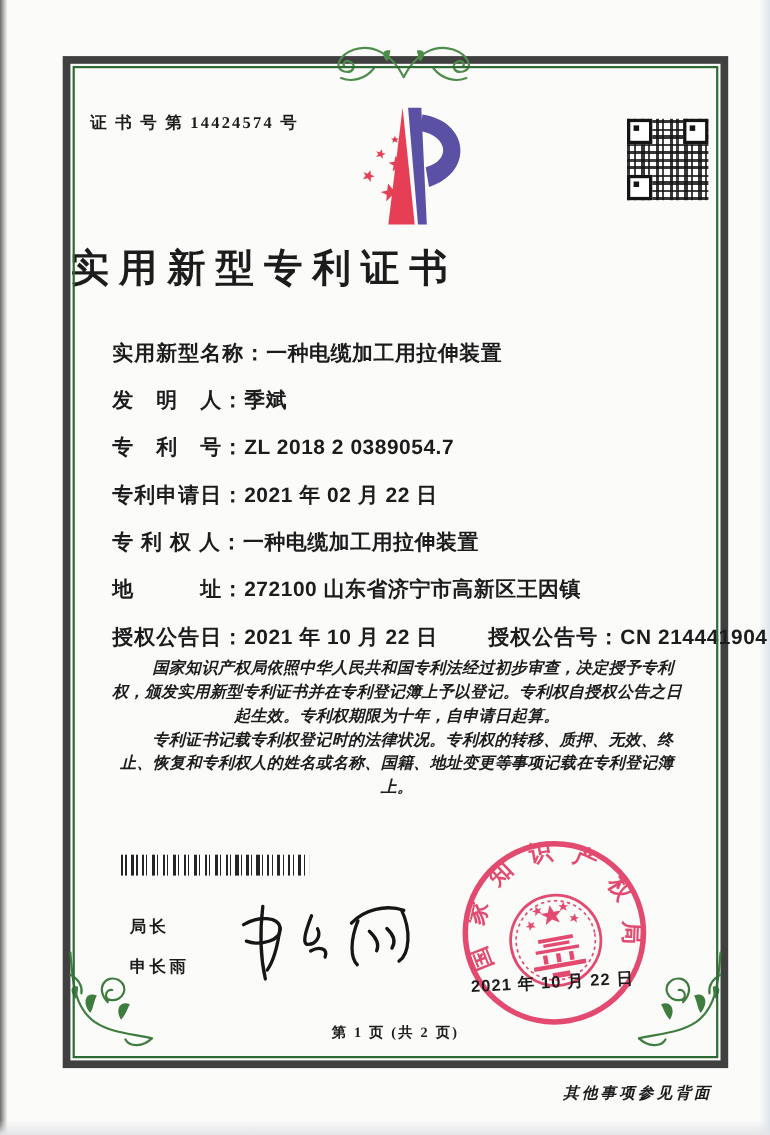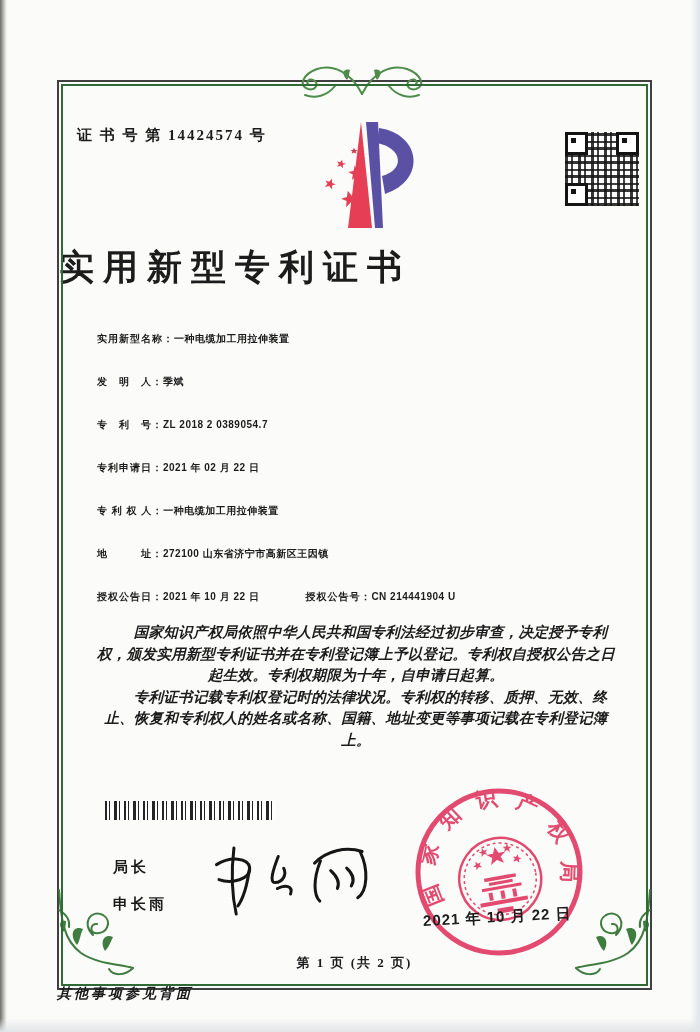--- a/index.html
+++ b/index.html
@@ -1,56 +1,56 @@
 <!DOCTYPE html>
 <html><head>
 <meta charset="utf-8">
 <style>
   html,body{margin:0;padding:0;}
   body{width:700px;height:1032px;background:#fbfbf9;font-family:"Liberation Serif",serif;color:#1c1c1c;position:relative;overflow:hidden;}
   .scan-edge-left{position:absolute;left:0;top:0;width:7px;height:1032px;background:linear-gradient(90deg,#6b6b68,#c9c9c4 60%,rgba(255,255,255,0));}
   .scan-edge-right{position:absolute;right:0;top:0;width:10px;height:1032px;background:linear-gradient(270deg,#dde5ec,rgba(255,255,255,0));}
   .scan-edge-bottom{position:absolute;left:0;bottom:0;width:700px;height:14px;background:linear-gradient(0deg,#e2e5e7,rgba(255,255,255,0));}
 
-  .cert{position:absolute;left:57px;top:80px;width:591px;height:906px;border:2px solid #404040;background:transparent;}
+  .cert{position:absolute;left:57px;top:51px;width:591px;height:906px;border:7px solid #404040;background:transparent;}
   .cert::after{content:"";position:absolute;inset:2px;border:2px solid #2e6b35;pointer-events:none;}
 
   .cert-no{position:absolute;left:18px;top:44px;font-size:15px;font-weight:bold;letter-spacing:2px;font-family:"Liberation Serif",serif;}
 
   .logo{position:absolute;left:240px;top:36px;width:132px;height:122px;}
 
   .qr{position:absolute;left:506px;top:50px;width:74px;height:74px;background:
       repeating-linear-gradient(90deg,rgba(20,20,20,.85) 0 3px,rgba(255,255,255,0) 3px 6px,rgba(20,20,20,.8) 6px 8px,rgba(255,255,255,0) 8px 13px),
       repeating-linear-gradient(0deg,rgba(20,20,20,.85) 0 3px,#fff 3px 7px,rgba(20,20,20,.8) 7px 9px,#fff 9px 14px);}
   .finder{position:absolute;width:17px;height:17px;border:3px solid #141414;background:#fff;}
   .finder::after{content:"";position:absolute;left:3px;top:3px;width:5px;height:5px;background:#141414;}
   .f-tl{left:0;top:0}.f-tr{right:0;top:0}.f-bl{left:0;bottom:0}
 
   .title{position:absolute;left:0;top:162px;width:100%;text-align:left;font-size:35px;font-weight:bold;letter-spacing:9px;font-family:Liberation Serif, serif;}
 
   .fields{position:absolute;left:38px;top:250px;width:540px;font-family:"Liberation Sans",sans-serif;}
-  .frow{height:17px;margin-bottom:26px;font-size:10px;font-weight:bold;white-space:nowrap;}
+  .frow{height:17px;margin-bottom:26px;font-size:19px;font-weight:bold;white-space:nowrap;}
   .flabel{display:inline-block;letter-spacing:1px;}
   .fvalue{letter-spacing:.5px;}
   .l2{margin-left:46px;}
 
   .paras{position:absolute;left:31px;top:540px;width:532px;font-size:14.5px;line-height:21.5px;font-style:italic;font-weight:600;font-family:"Liberation Serif",serif;}
   .paras p{margin:0;text-indent:2em;letter-spacing:.3px;text-align:center;}
 
   .barcode{position:absolute;left:46px;top:719px;width:171px;height:19px;background:
       repeating-linear-gradient(90deg,#252525 0 2px,#fff 2px 4px,#252525 4px 5px,#fff 5px 9px,#252525 9px 12px,#fff 12px 14px,#252525 14px 15px,#fff 15px 19px);}
 
   .director{position:absolute;left:41px;top:766px;font-size:15px;font-weight:bold;line-height:37px;font-family:"Liberation Sans",sans-serif;letter-spacing:3px;margin-left:13px;}
   .signature{position:absolute;left:138px;top:752px;width:190px;height:88px;transform:rotate(-2deg);}
 
   .seal{position:absolute;left:352px;top:702px;width:176px;height:176px;transform:rotate(-10deg);}
   .seal-date{position:absolute;left:364px;top:826px;font-size:15px;font-weight:bold;letter-spacing:1px;transform:rotate(-3deg);font-family:"Liberation Sans",sans-serif;}
 
   .page-num{position:absolute;left:0;top:872px;width:100%;text-align:center;font-size:13px;font-weight:bold;letter-spacing:2px;}
-  .back-note{position:absolute;left:57px;top:985px;width:591px;text-align:left;font-size:14px;font-weight:bold;letter-spacing:3px;font-style:italic;}
+  .back-note{position:absolute;left:57px;top:985px;width:591px;text-align:right;font-size:14px;font-weight:bold;letter-spacing:3px;font-style:italic;}
 
   .orn-top{position:absolute;left:230px;top:-30px;width:146px;height:58px;}
   .orn-bl{position:absolute;left:-13px;top:800px;width:92px;height:98px;}
   .orn-br{position:absolute;left:512px;top:800px;width:92px;height:98px;transform:scale(-1,1);}
 </style>
 </head>
 <body>
 
 <div class="scan-edge-left"></div>
 <div class="scan-edge-right"></div>

